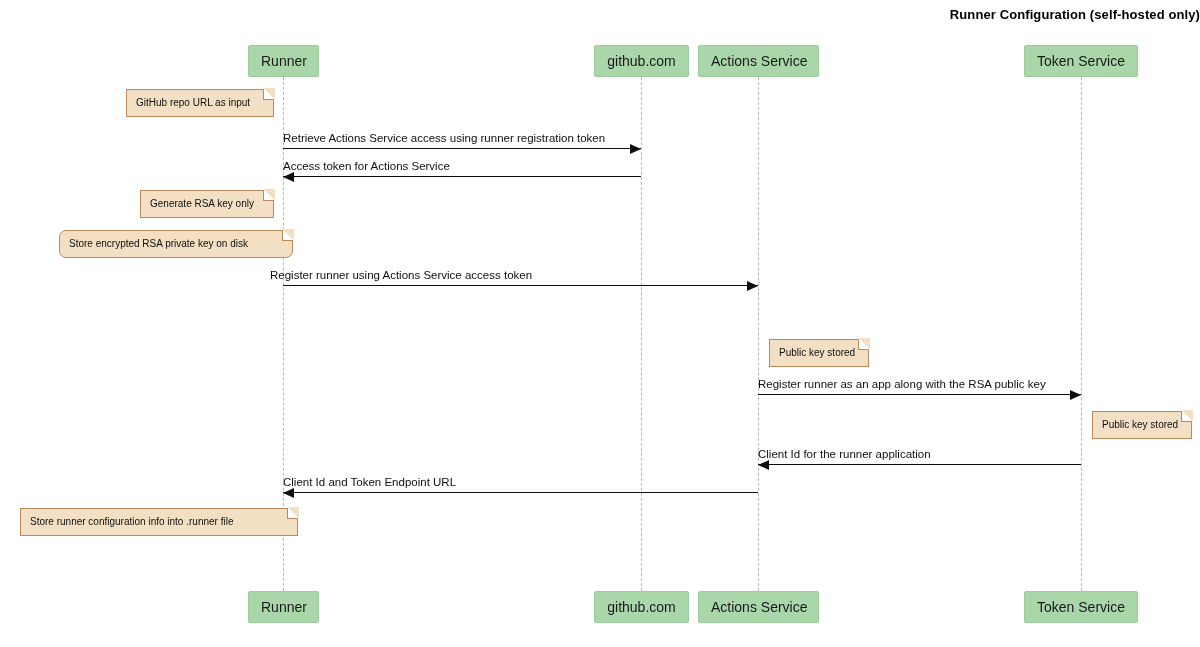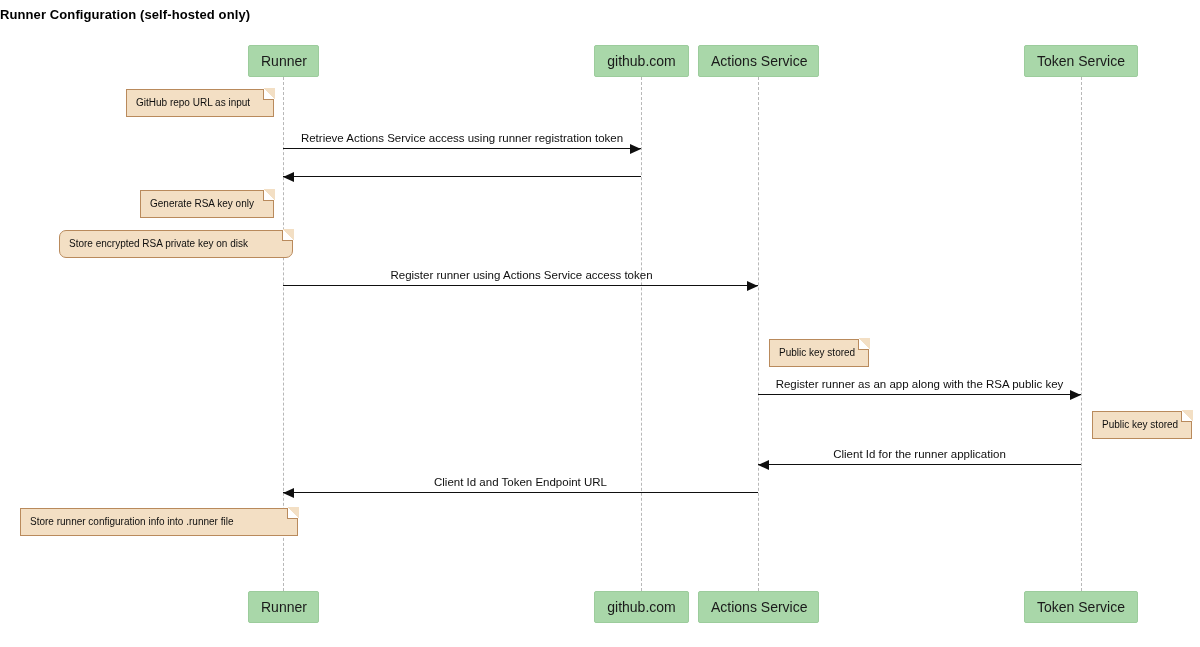--- a/index.html
+++ b/index.html
@@ -16,21 +16,21 @@
   }
   #diagram {
     position: absolute;
     left: 0; top: 0;
     width: 1200px; height: 647px;
   }
   .title {
     position: absolute;
     left: 0; top: 7px;
     width: 1200px;
-    text-align: left;
+    text-align: right;
     font-size: 13px;
     font-weight: bold;
     color: #000;
     letter-spacing: 0.1px;
   }
   
   .participant {
     position: absolute;
     background: #a9d7a9;
     border: 1px solid #9ccc9c;
@@ -67,21 +67,21 @@
   .arrow-head.left {
     border-top: 5px solid transparent;
     border-bottom: 5px solid transparent;
     border-right: 11px solid #0f0f0f;
   }
   .msg-label {
     position: absolute;
     font-size: 11.5px;
     color: #0f0f0f;
     white-space: nowrap;
-    text-align: center;
+    text-align: left;
   }
   
   .note {
     position: absolute;
     background: #f3dfc4;
     border: 1px solid #b98a5c;
     font-size: 10px;
     color: #0f0f0f;
     white-space: nowrap;
     padding: 6px 10px 6px 9px;
@@ -118,23 +118,24 @@
     <div class="participant" style="left: 594px; top: 591px; width: 95px;"><span>github.com</span></div>
     <div class="participant" style="left: 698px; top: 45px; width: 121px;"><span>Actions Service</span></div>
     <div class="participant" style="left: 698px; top: 591px; width: 121px;"><span>Actions Service</span></div>
     <div class="participant" style="left: 1024px; top: 45px; width: 114px;"><span>Token Service</span></div>
     <div class="participant" style="left: 1024px; top: 591px; width: 114px;"><span>Token Service</span></div>
     <div class="msg-line" style="left: 283px; top: 148px; width: 358px;"></div>
     <div class="arrow-head right" style="top: 143.5px; left: 630px;"></div>
     <div class="msg-label" style="left: 283px; width: 358px; top: 132px;">Retrieve Actions Service access using runner registration token</div>
     <div class="msg-line" style="left: 283px; top: 176px; width: 358px;"></div>
     <div class="arrow-head left" style="top: 171.5px; left: 283px;"></div>
+    <div class="msg-label" style="left: 283px; width: 358px; top: 160px;">Access token for Actions Service</div>
     <div class="msg-line" style="left: 283px; top: 285px; width: 475px;"></div>
     <div class="arrow-head right" style="top: 280.5px; left: 747px;"></div>
-    <div class="msg-label" style="left: 284px; width: 475px; top: 269px;">Register runner using Actions Service access token</div>
+    <div class="msg-label" style="left: 270px; width: 475px; top: 269px;">Register runner using Actions Service access token</div>
     <div class="msg-line" style="left: 758px; top: 394px; width: 323px;"></div>
     <div class="arrow-head right" style="top: 389.5px; left: 1070px;"></div>
     <div class="msg-label" style="left: 758px; width: 323px; top: 378px;">Register runner as an app along with the RSA public key</div>
     <div class="msg-line" style="left: 758px; top: 464px; width: 323px;"></div>
     <div class="arrow-head left" style="top: 459.5px; left: 758px;"></div>
     <div class="msg-label" style="left: 758px; width: 323px; top: 448px;">Client Id for the runner application</div>
     <div class="msg-line" style="left: 283px; top: 492px; width: 475px;"></div>
     <div class="arrow-head left" style="top: 487.5px; left: 283px;"></div>
     <div class="msg-label" style="left: 283px; width: 475px; top: 476px;">Client Id and Token Endpoint URL</div>
     <div class="note" style="left: 126px; top: 89px; width: 148px;"><span>GitHub repo URL as input</span><span class="fold"></span></div>

